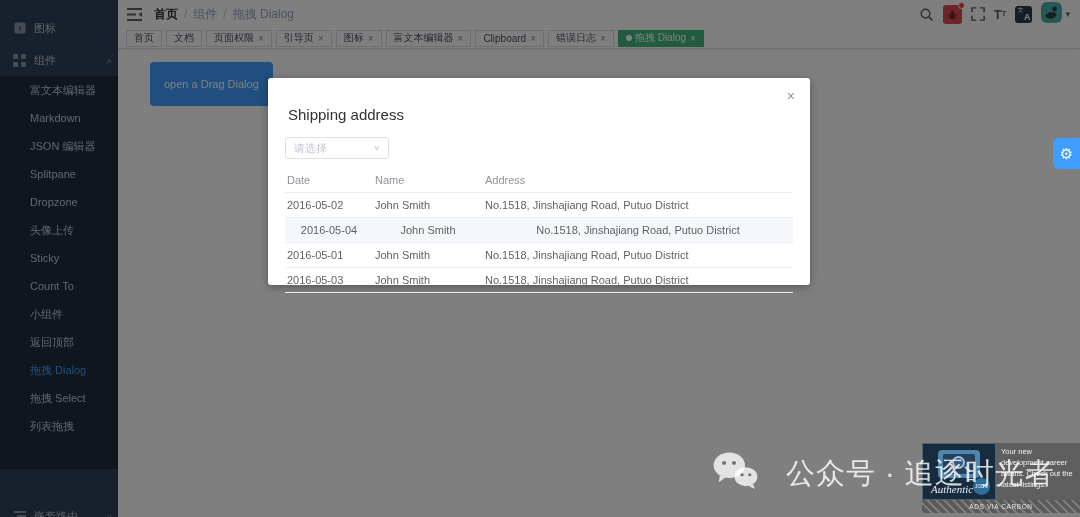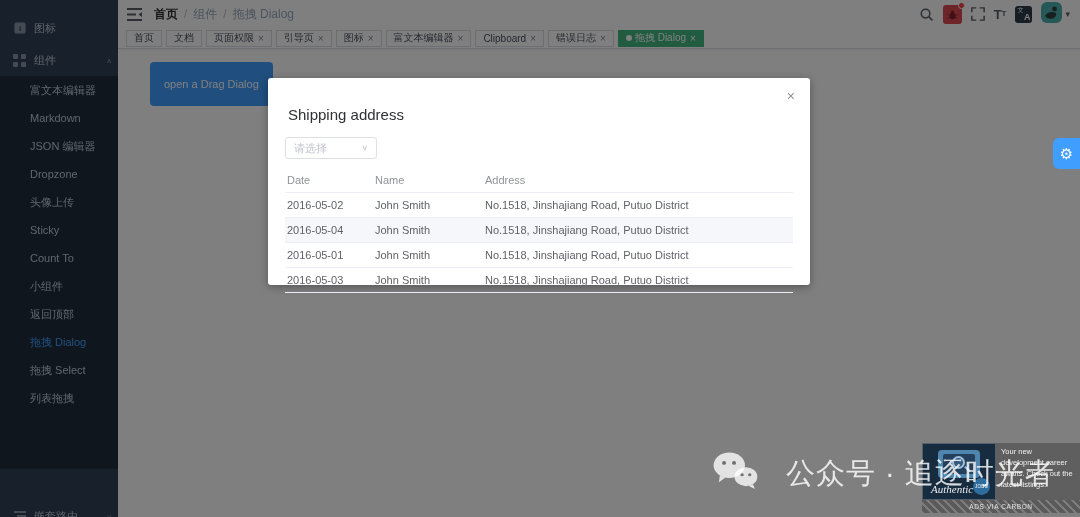--- a/index.html
+++ b/index.html
@@ -56,29 +56,29 @@
               font-size:11px; padding:16px 14px; cursor:pointer; font-family:inherit; }
 
   
   .overlay { position:absolute; inset:0; background:rgba(0,0,0,0.5); z-index:10; }
   .dialog { position:absolute; left:268px; top:78px; width:542px; height:207px; background:#fff; border-radius:3px;
             box-shadow:0 2px 8px rgba(0,0,0,.33); z-index:20; }
   .dlg-header { padding:28px 20px 0 20px; }
   .dlg-title { font-size:15px; color:#303133; }
   .dlg-close { position:absolute; top:11px; right:15px; font-size:14px; color:#909399; cursor:pointer; line-height:1; }
   .dlg-body { padding:13px 17px 0 17px; }
-  .select-box { width:92px; height:22px; border:1px solid #dcdfe6; border-radius:3px; display:flex; align-items:center;
+  .select-box { width:104px; height:22px; border:1px solid #dcdfe6; border-radius:3px; display:flex; align-items:center;
                 justify-content:space-between; padding:0 8px; cursor:pointer; background:#fff; }
   .select-ph { font-size:11px; color:#c0c4cc; }
   .select-arrow { font-size:9px; color:#c0c4cc; transform:scaleY(.8); }
   .dlg-table { width:100%; border-collapse:collapse; margin-top:9px; table-layout:fixed; }
   .dlg-table th { text-align:left; font-weight:normal; color:#909399; font-size:11px; padding:6px 2px; border-bottom:1px solid #ebeef5; }
   .dlg-table td { color:#606266; font-size:11px; padding:6px 2px; border-bottom:1px solid #ebeef5; white-space:nowrap; overflow:hidden; }
   .dlg-table col.c-date { width:88px; } .dlg-table col.c-name { width:110px; }
-  .dlg-table tbody tr.striped { background:#f5f7fa; }
+  .dlg-table tbody tr.striped { background:#f5f7fa;text-align:center; }
 
   
   .settings-fab { position:absolute; right:0; top:138px; width:27px; height:31px; background:#409EFF; z-index:30;
                   border-radius:6px 0 0 6px; display:flex; align-items:center; justify-content:center; cursor:pointer; }
   .gear { color:#fff; font-size:15px; line-height:1; }
 
   .watermark { position:absolute; left:712px; top:451px; z-index:40; display:flex; align-items:center; gap:28px;
                color:rgba(255,255,255,0.82); font-size:29px; font-weight:normal; letter-spacing:1px; pointer-events:none; }
 
   .ad { position:absolute; left:922px; top:443px; width:158px; height:70px; z-index:35; background:rgba(15,15,15,0.28); cursor:pointer; }
@@ -125,20 +125,21 @@
         </svg>
     </span>
     <span>组件</span>
     <span class="arrow">∧</span>
   </div>
 
   <div class="submenu" id="submenu">
       <div class="sub-item">富文本编辑器</div>
       <div class="sub-item">Markdown</div>
       <div class="sub-item">JSON 编辑器</div>
+      <div class="sub-item">Splitpane</div>
       <div class="sub-item">Dropzone</div>
       <div class="sub-item">头像上传</div>
       <div class="sub-item">Sticky</div>
       <div class="sub-item">Count To</div>
       <div class="sub-item">小组件</div>
       <div class="sub-item">返回顶部</div>
       <div class="sub-item active">拖拽 Dialog</div>
       <div class="sub-item">拖拽 Select</div>
       <div class="sub-item">列表拖拽</div>
     </div>

